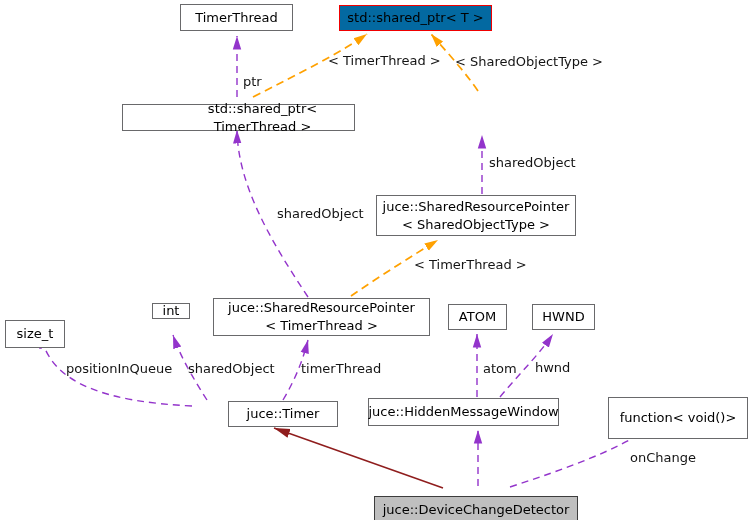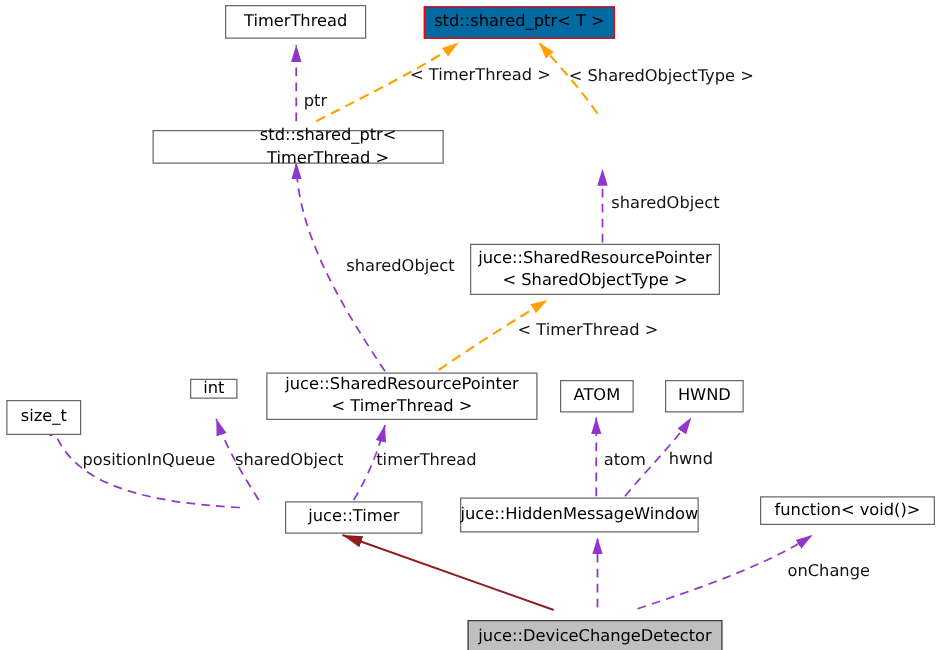--- a/index.html
+++ b/index.html
@@ -26,21 +26,21 @@
   #n-shared-ptr-tt          {left:122px;top:104px; width:233px;height:27px;padding-left:48px;}
   #n-shared-ptr-sot         {left:377px;top:92px; width:231px;height:39px;}
   #n-srp-sot                {left:376px;top:195px;width:200px;height:41px;}
   #n-size-t                 {left:5px;  top:320px;width:60px; height:28px;}
   #n-int                    {left:152px;top:303px;width:38px; height:16px;}
   #n-srp-tt                 {left:213px;top:298px;width:217px;height:38px;}
   #n-atom                   {left:448px;top:304px;width:59px; height:26px;}
   #n-hwnd                   {left:532px;top:304px;width:63px; height:26px;}
   #n-timer                  {left:192px;top:401px;width:110px; height:26px;margin-left:36px;}
   #n-hmw                    {left:368px;top:398px;width:191px;height:28px;}
-  #n-function-void          {left:608px;top:397px;width:140px;height:23px;}
+  #n-function-void          {left:608px;top:397px;width:140px;height:42px;}
   #n-dcd                    {left:374px;top:496px;width:204px;height:28px;}
   
   #l-ptr            {left:243px;top:41px;margin-top:33px;}
   #l-tmpl-tt-top    {left:328px;top:53px;}
   #l-tmpl-sot-top   {left:455px;top:54px;}
   #l-sharedobj-right{left:489px;top:155px;}
   #l-sharedobj-left {left:277px;top:206px;}
   #l-tmpl-tt-mid    {left:414px;top:257px;}
   #l-posinqueue     {left:66px; top:361px;}
   #l-timerperiodms  {left:188px;top:361px;}

